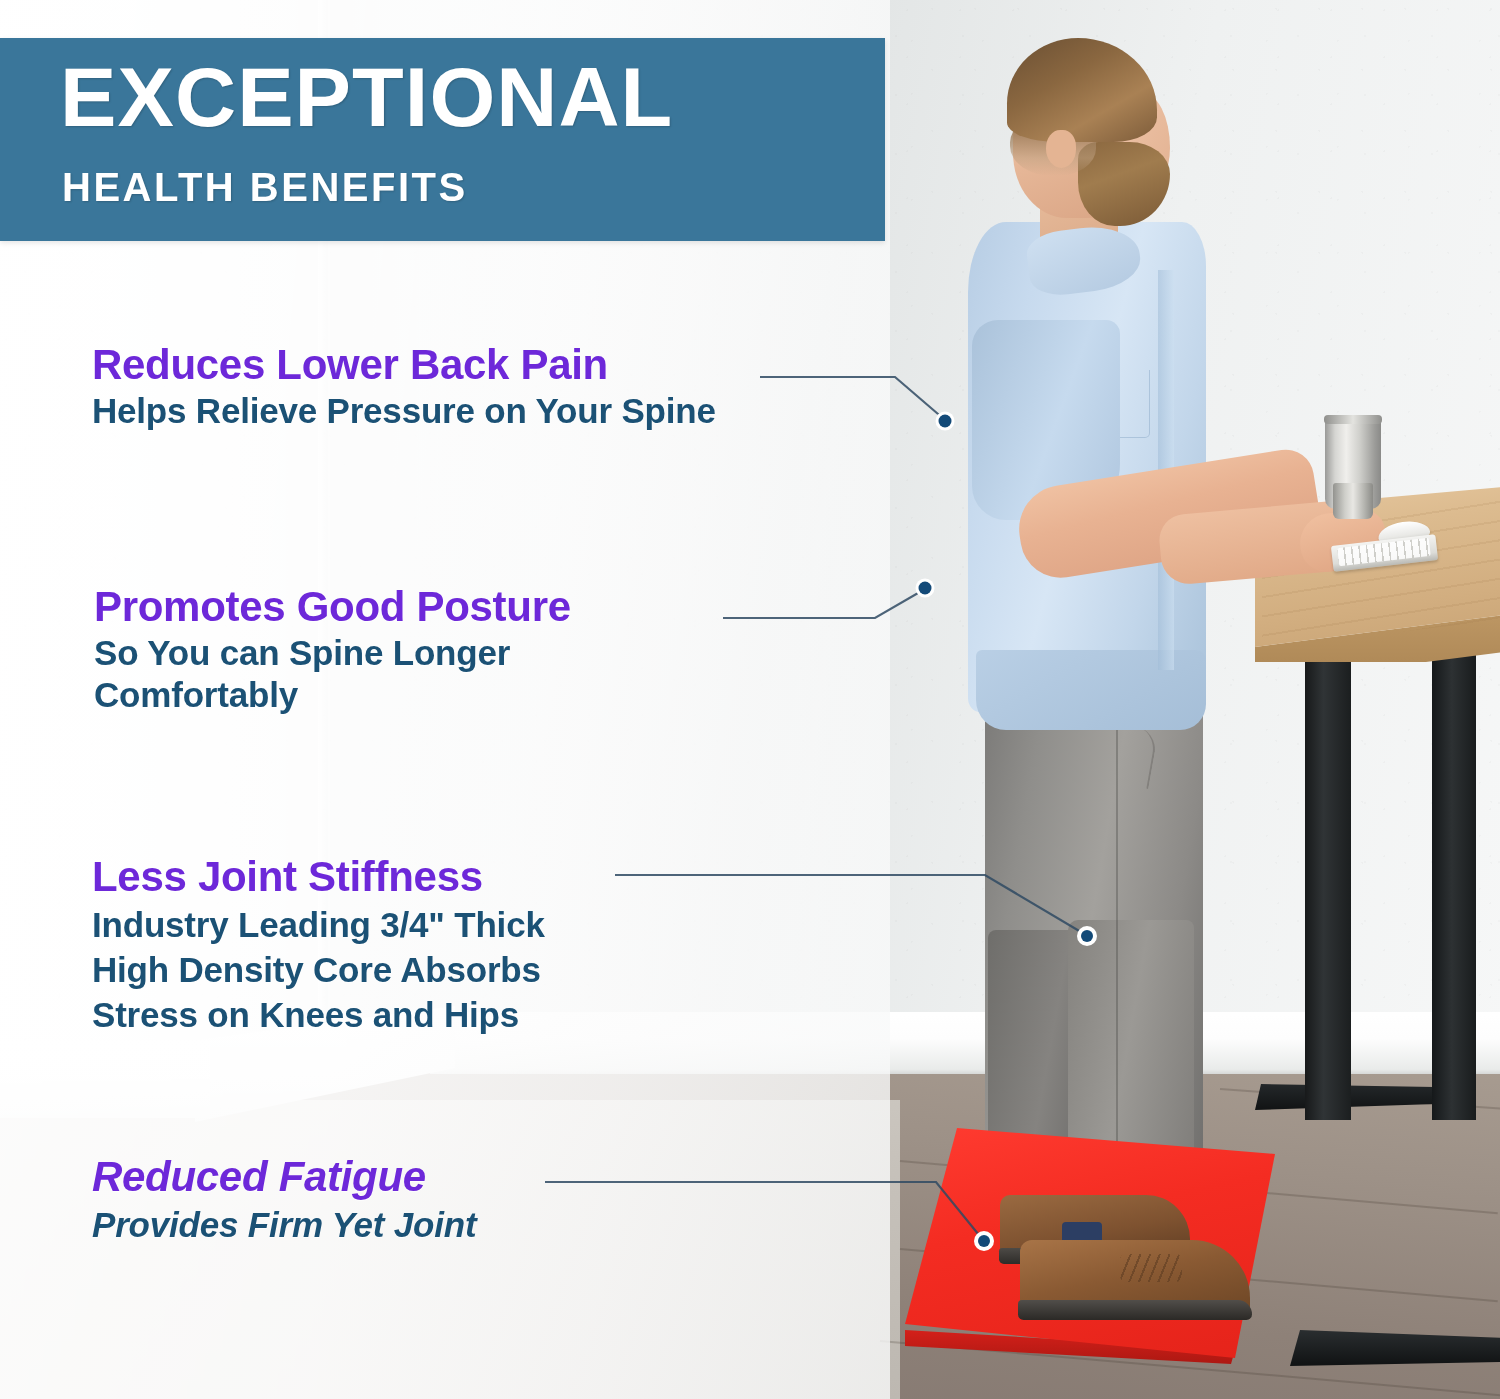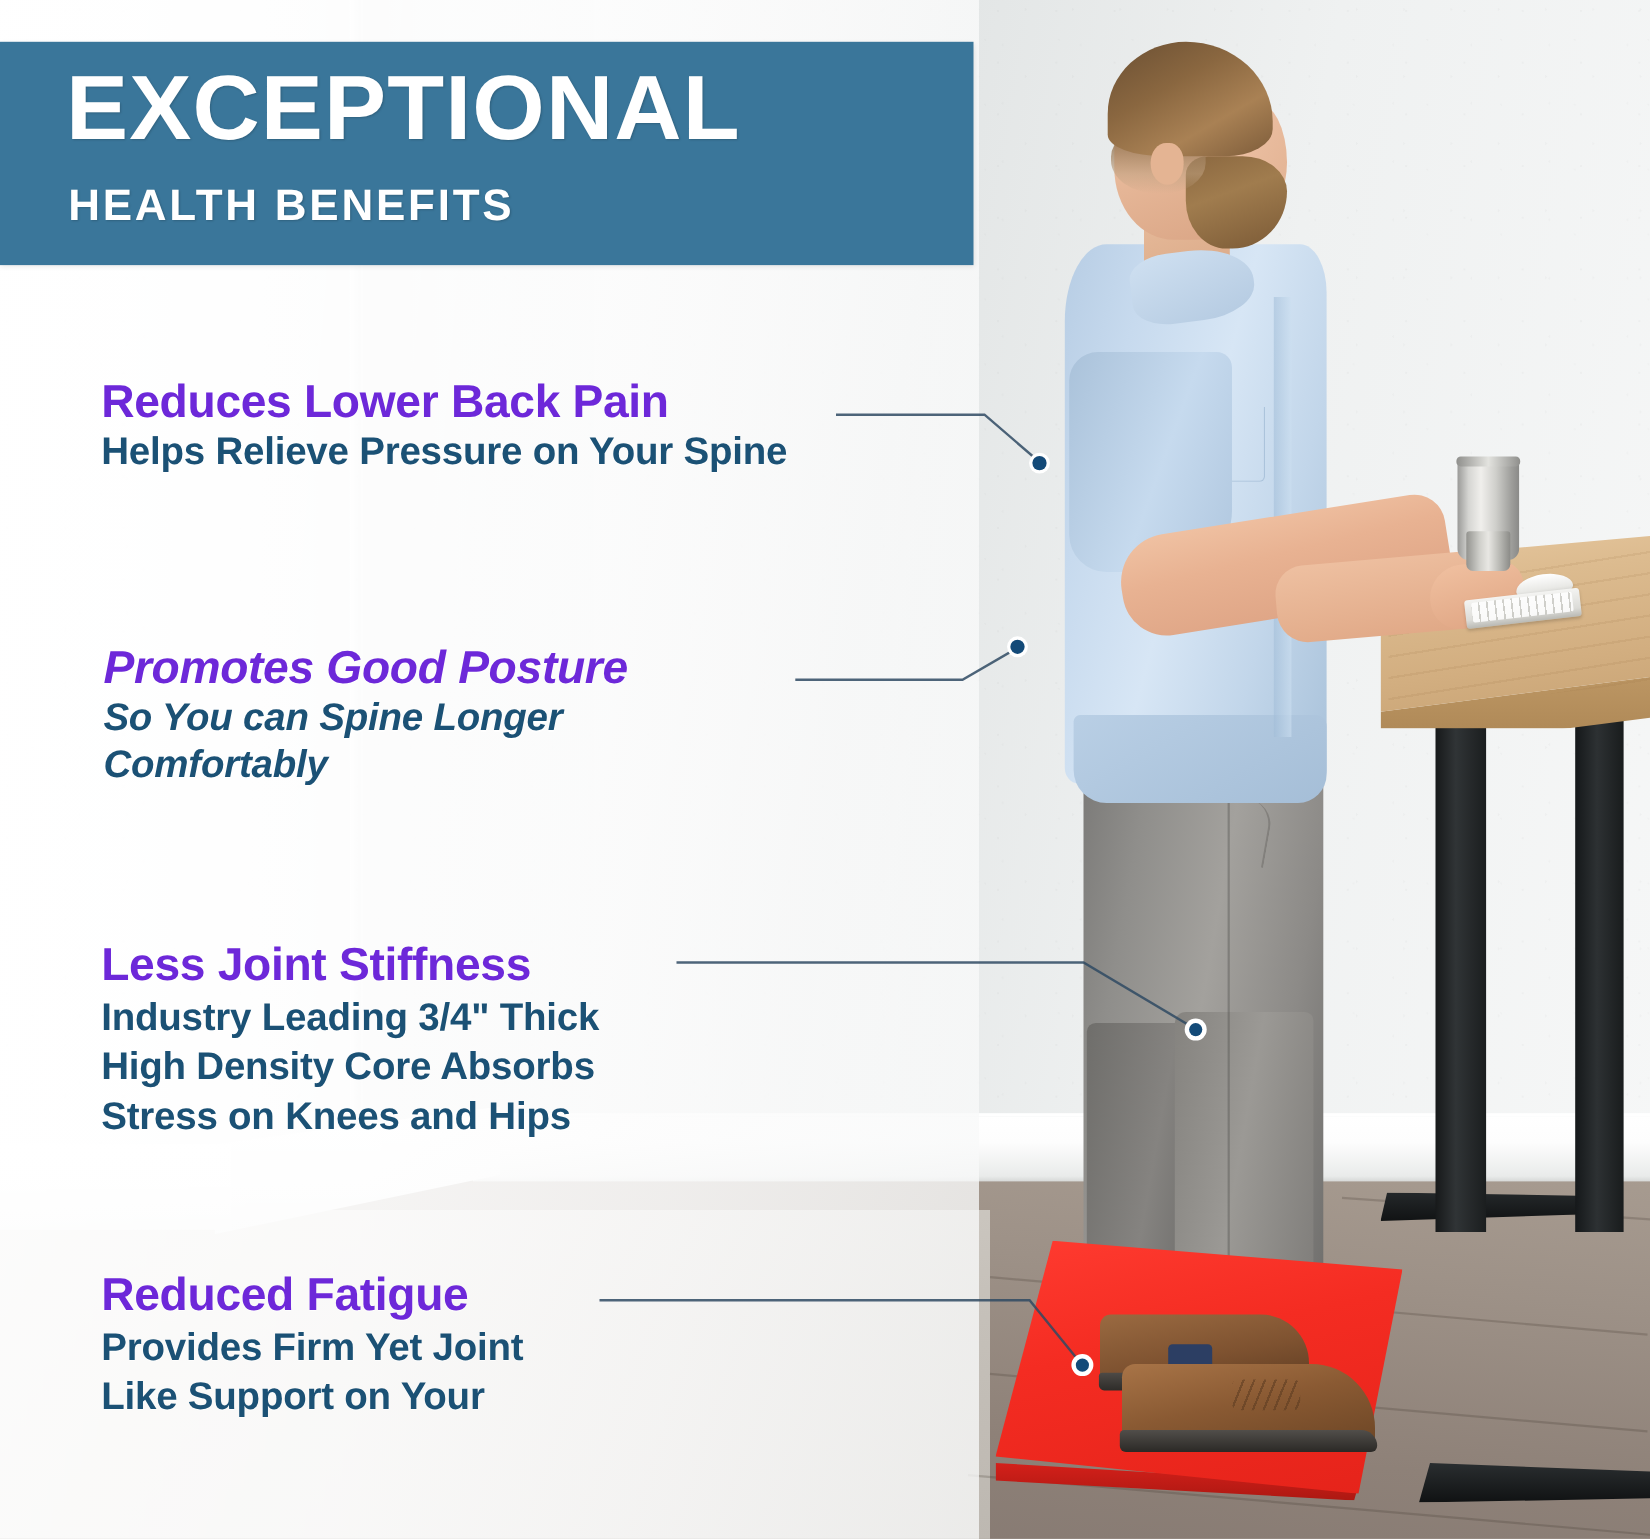--- a/index.html
+++ b/index.html
@@ -333,23 +333,23 @@
     text-shadow:0 1px 1px rgba(255,255,255,.85);
     white-space:nowrap;
   }
   .benefit p {
     font-size:35px; font-weight:600; color:#1b5175;
     line-height:42px; letter-spacing:-.2px;
     text-shadow:0 1px 1px rgba(255,255,255,.8);
     white-space:nowrap;
   }
   .b1 { left:92px; top:340px; }
-  .b2 { left:94px; top:582px;font-style:italic; }
+  .b2 { left:94px; top:582px; }
   .b3 { left:92px; top:852px; }
-  .b4 { left:92px; top:1152px; }
+  .b4 { left:92px; top:1152px;font-style:italic; }
   .b3 p, .b4 p { line-height:45px; }
 </style>
 </head>
 <body>
 
 <div class="canvas">
 
   <div class="photo">
 
     <div class="wall"></div>
@@ -461,16 +461,15 @@
   <div class="benefit b3">
     <h2>Less Joint Stiffness</h2>
     <p>Industry Leading 3/4" Thick</p>
     <p>High Density Core Absorbs</p>
     <p>Stress on Knees and Hips</p>
   </div>
 
   <div class="benefit b4">
     <h2>Reduced Fatigue</h2>
     <p>Provides Firm Yet Joint</p>
-    <p>Like Support on Your</p>
   </div>
 
 </div>
 
 </body></html>

